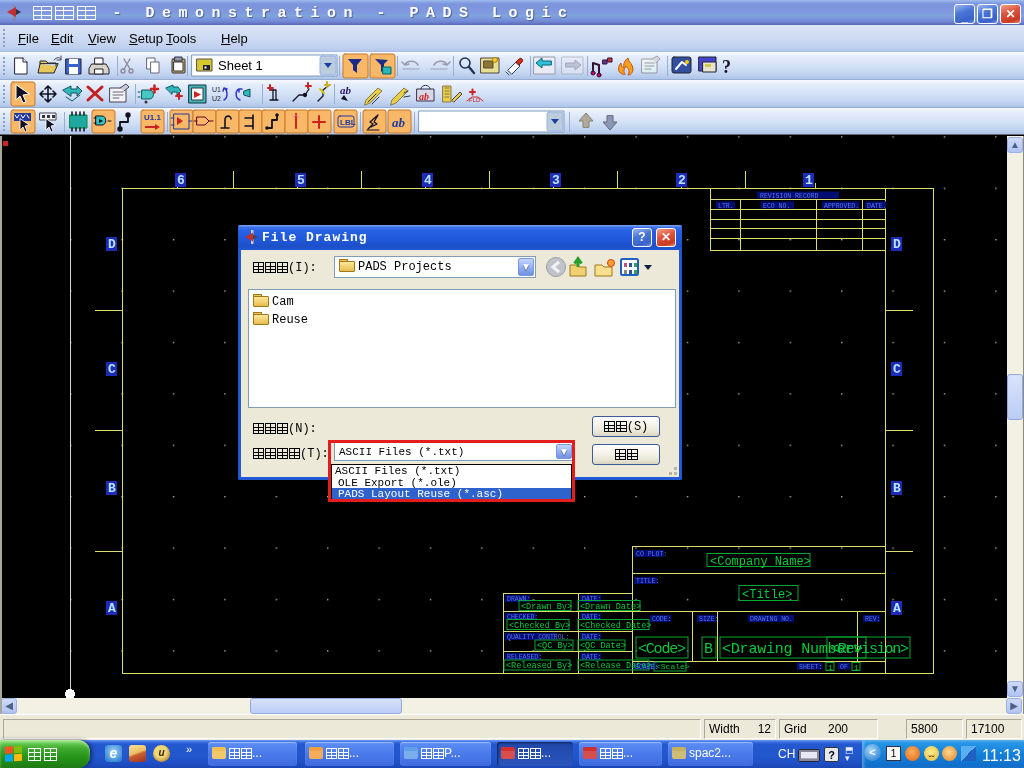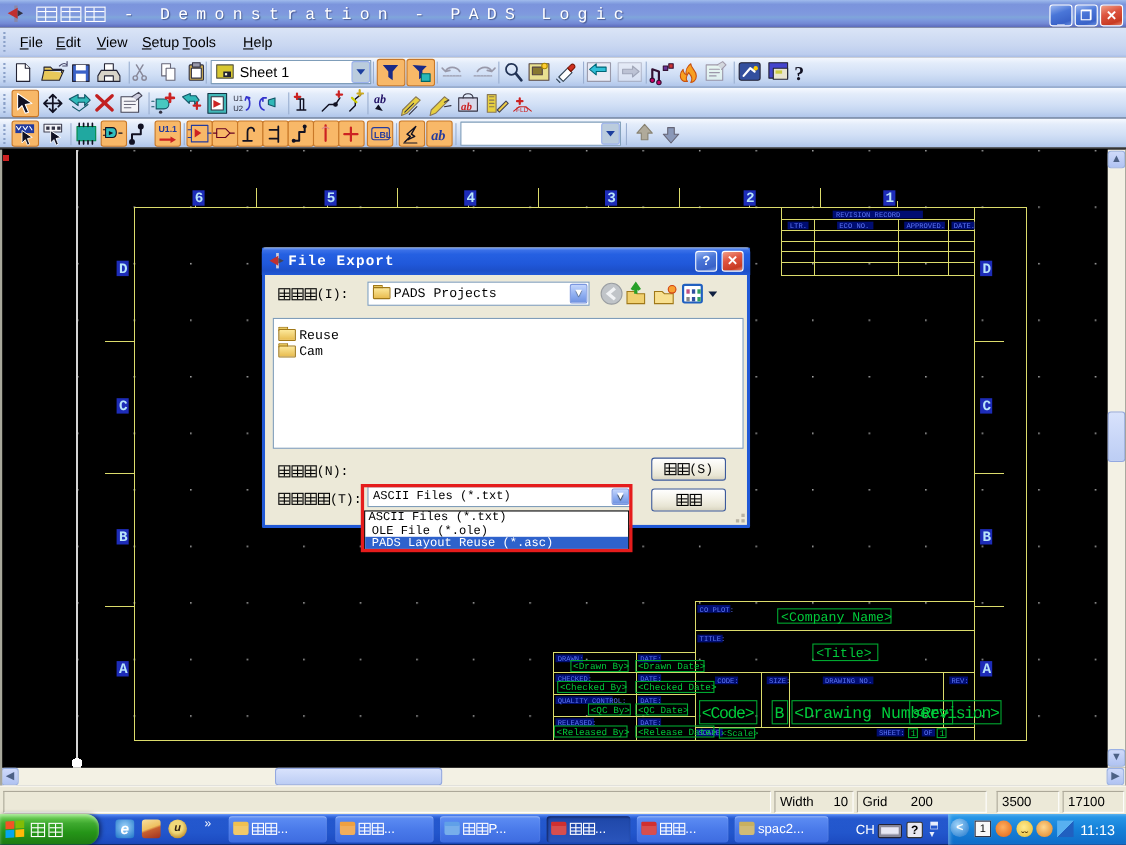--- a/index.html
+++ b/index.html
@@ -1,19 +1,19 @@
 <!DOCTYPE html>
 <html><head><meta charset="utf-8"><style>
 *{margin:0;padding:0;box-sizing:border-box}
 html,body{width:1024px;height:768px;overflow:hidden;background:#000}
 body{font-family:"Liberation Sans",sans-serif;position:relative}
 #titlebar{position:absolute;left:0;top:0;width:1024px;height:25px;
  background:linear-gradient(180deg,#a0bbec 0%,#8ba7e4 8%,#7b94dc 16%,#7e97de 42%,#809bde 55%,#7fa6da 62%,#7d9ade 72%,#7288d4 86%,#6272c2 95%,#5a68b6 100%);}
 .ticon{position:absolute;left:5px;top:4px;width:18px;height:17px}
-#ttext{position:absolute;left:33px;top:5px;color:#fff;font-weight:normal;font-size:15px;font-family:"Liberation Mono",monospace;letter-spacing:7.5px;text-shadow:1px 1px 1px rgba(0,0,40,.4);white-space:pre}
+#ttext{position:absolute;left:33px;top:5px;color:#fff;font-weight:bold;font-size:15px;font-family:"Liberation Mono",monospace;letter-spacing:7.5px;text-shadow:1px 1px 1px rgba(0,0,40,.4);white-space:pre}
 .wbtn{position:absolute;top:4px;width:21px;height:20px;border-radius:3px;border:1px solid #fff;
  background:linear-gradient(160deg,#9ab6f0 0%,#4a76d8 40%,#3a62c8 80%,#6b90e0 100%);color:#fff;text-align:center;font-size:12px;line-height:18px;font-weight:bold}
 #bmin{left:954px}#bmax{left:977px}
 #bclose{left:1000px;background:linear-gradient(160deg,#f0a088 0%,#dd5540 40%,#c83a22 80%,#e88870 100%)}
 #menubar{position:absolute;left:0;top:25px;width:1024px;height:27px;background:linear-gradient(180deg,#dbe5f7 0%,#c9d7f1 60%,#bccdee 90%,#a8bce4 100%)}
 .menu{position:absolute;top:6px;font-size:13px;color:#000}
 .menu u{text-decoration:underline}
 .grip{position:absolute;left:3px;top:4px;width:4px;height:18px;background:repeating-linear-gradient(180deg,#8aa0c8 0 2px,transparent 2px 4px) 0 0/2px 100% no-repeat}
 .tbar{position:absolute;left:0;width:1024px;background:linear-gradient(180deg,#f6f9ff 0%,#e3ecfa 20%,#d2e0f6 55%,#c2d4f0 80%,#aec4ea 100%);border-bottom:1px solid #98aed0}
 #tb1{top:52px;height:28px}
@@ -570,23 +570,23 @@
  <div class="thumb" style="left:0px;top:238px;width:16px;height:46px"></div>
  <div class="sbtn" style="left:0px;top:545px">▼</div>
 </div>
 <div id="hscroll">
  <div class="sbtn" style="left:1px;top:0px">◀</div>
  <div class="thumb" style="left:250px;top:0px;width:152px;height:16px"></div>
  <div class="sbtn" style="left:1006px;top:0px">▶</div>
 </div>
 <div id="statusbar">
  <div class="sfield" style="left:3px;width:698px"></div>
- <div class="sfield" style="left:704px;width:72px">Width<span style="float:right">10</span></div>
- <div class="sfield" style="left:779px;width:118px">Grid<span style="position:absolute;left:48px">200</span></div>
- <div class="sfield" style="left:906px;width:57px">3500</div>
+ <div class="sfield" style="left:704px;width:72px">Width<span style="float:right">12</span></div>
+ <div class="sfield" style="left:779px;width:99px">Grid<span style="position:absolute;left:48px">200</span></div>
+ <div class="sfield" style="left:906px;width:57px">5800</div>
  <div class="sfield" style="left:966px;width:56px">17100</div>
 </div>
 <div id="taskbar">
  <div id="startbtn"><svg width="21" height="21" viewBox="0 0 21 21" style="vertical-align:-5px">
         <g transform="skewY(-4)">
           <rect x="2" y="4" width="8" height="7" fill="#f35325"></rect>
           <rect x="11" y="4" width="8" height="7" fill="#81bc06"></rect>
           <rect x="2" y="12" width="8" height="7" fill="#05a6f0"></rect>
           <rect x="11" y="12" width="8" height="7" fill="#ffba08"></rect>
         </g>
@@ -605,31 +605,31 @@
  <div style="position:absolute;left:798px;top:9px;width:22px;height:13px;background:#e8e8f4;border:1px solid #223;border-radius:2px;box-shadow:inset 0 0 0 2px #889,inset 0 -3px 0 #aab"></div>
  <div style="position:absolute;left:824px;top:7px;width:15px;height:15px;background:#e8e8f0;border:1px solid #333;border-radius:2px;font-size:11px;font-weight:bold;text-align:center;line-height:14px">?</div>
  <div style="position:absolute;left:845px;top:6px;color:#e8eefc;font-size:9px;line-height:8px">⬒<br>▾</div>
  <div id="tray">
   <div style="position:absolute;left:2px;top:4px;width:17px;height:17px;border-radius:50%;background:radial-gradient(circle at 40% 35%,#9fd4fa,#1b72c8);color:#fff;font-size:11px;font-weight:bold;text-align:center;line-height:16px">&lt;</div>
   <div class="trico" style="left:24px;background:#f8f8f8;border:1px solid #334">1</div>
   <div class="trico" style="left:43px;background:radial-gradient(circle at 45% 40%,#ffb060,#e06010);border-radius:50%"></div>
   <div class="trico" style="left:62px;background:radial-gradient(circle at 45% 40%,#ffec90,#e8b830);border-radius:50%;color:#530;font-size:9px;line-height:13px;font-weight:bold">ˬˬ</div>
   <div class="trico" style="left:80px;background:radial-gradient(circle at 45% 40%,#ffd890,#e08020);border-radius:50%"></div>
   <div class="trico" style="left:99px;background:linear-gradient(135deg,#58b0f0 50%,#2060c0 50%)"></div>
-  <div style="position:absolute;left:120px;top:7px;color:#fff;font-size:13px">11:13</div>
+  <div style="position:absolute;left:120px;top:7px;color:#fff;font-size:16px">11:13</div>
  </div>
 </div>
 <div id="dlg">
  <div id="dtitle">
   <svg style="position:absolute;left:6px;top:5px" width="16" height="15" viewBox="0 0 16 15">
         <rect x="7" y="0" width="2.5" height="14" fill="#ccd"></rect>
         <path d="M1 7 L9 2.5 L9 11.5 Z" fill="#c03030"></path>
         <path d="M9 4.5 L14 7 L9 9.5 Z" fill="#445"></path>
       </svg>
-  <span>File Export</span>
+  <span>File Drawing</span>
   <div class="dbtn" style="left:394px;background:linear-gradient(160deg,#9ab6f0 0%,#4a76d8 40%,#3a62c8 80%,#6b90e0 100%)">?</div>
   <div class="dbtn" style="left:418px;background:linear-gradient(160deg,#f0a088 0%,#e05540 40%,#c83a22 80%,#e88870 100%)">✕</div>
  </div>
  <div class="dlab" style="top:36px"><span class="hz" style="--c:#000;width:11px;height:11px"><i></i></span><span class="hz" style="--c:#000;width:11px;height:11px;margin-left:1px"><i></i></span><span class="hz" style="--c:#000;width:11px;height:11px;margin-left:1px"><i></i></span>(I):</div>
  <div class="dfield" style="left:93px;top:31px;width:202px;height:22px"><span class="fold"></span>PADS Projects<div class="carr" style="line-height:16px">▼</div></div>
  <svg style="position:absolute;left:304px;top:30px" width="126" height="24" viewBox="0 0 126 24">
   <circle cx="11" cy="12" r="9.5" fill="#c0c4c8" stroke="#9a9ea2"></circle>
       <path d="M14 7 L8 12 L14 17" stroke="#f0f2f4" stroke-width="3" fill="none"></path>
   <path d="M25 10 h7 l2 2 h7 v9 h-16 z" fill="#f0d070" stroke="#a07818"></path>
       <path d="M33 12 v-7 M29.5 8.5 l3.5 -5 l3.5 5" stroke="#28a028" stroke-width="3" fill="none"></path>
@@ -640,34 +640,34 @@
         <rect x="79" y="8" width="3" height="4" fill="#c05080"></rect>
         <rect x="84" y="8" width="3" height="4" fill="#3050a0"></rect>
         <rect x="89" y="8" width="3" height="4" fill="#30a060"></rect>
         <rect x="79" y="15" width="3" height="4" fill="#888"></rect>
         <rect x="84" y="15" width="3" height="4" fill="#3050a0"></rect>
         <rect x="89" y="15" width="3" height="4" fill="#30a060"></rect>
         <path d="M99 10 l4 5 l4 -5 z" fill="#102040"></path>
       </g>
  </svg>
  <div class="dfield" style="left:7px;top:64px;width:428px;height:119px;padding:4px 0 0 4px">
+  <div><span class="fold"></span>Cam</div>
   <div style="margin-top:3px"><span class="fold"></span>Reuse</div>
-  <div><span class="fold"></span>Cam</div>
  </div>
  <div class="dlab" style="top:197px"><span class="hz" style="--c:#000;width:11px;height:11px"><i></i></span><span class="hz" style="--c:#000;width:11px;height:11px;margin-left:1px"><i></i></span><span class="hz" style="--c:#000;width:11px;height:11px;margin-left:1px"><i></i></span>(N):</div>
  <div class="dlab" style="top:222px"><span class="hz" style="--c:#000;width:11px;height:11px"><i></i></span><span class="hz" style="--c:#000;width:11px;height:11px;margin-left:1px"><i></i></span><span class="hz" style="--c:#000;width:11px;height:11px;margin-left:1px"><i></i></span><span class="hz" style="--c:#000;width:11px;height:11px;margin-left:1px"><i></i></span>(T):</div>
  <div class="dfield" style="left:93px;top:217px;width:240px;height:19px;padding-top:3px;font-size:11px">ASCII Files (*.txt)<div class="carr" style="line-height:14px">▼</div></div>
  <div class="xpbtn" style="top:191px"><span class="hz" style="--c:#000;width:11px;height:11px"><i></i></span><span class="hz" style="--c:#000;width:11px;height:11px;margin-left:1px"><i></i></span>(S)</div>
  <div class="xpbtn" style="top:219px"><span class="hz" style="--c:#000;width:11px;height:11px"><i></i></span><span class="hz" style="--c:#000;width:11px;height:11px;margin-left:1px"><i></i></span></div>
  <svg style="position:absolute;right:1px;bottom:1px" width="13" height="13">
       <g fill="#b8b4a4">
         <rect x="9" y="9" width="3" height="3"></rect>
         <rect x="9" y="4" width="3" height="3"></rect>
         <rect x="4" y="9" width="3" height="3"></rect>
       </g>
     </svg>
 </div>
 <div id="ddrop" style="position:absolute;left:331px;top:464px;width:241px;height:36px;background:#fff;border:1px solid #000;font-family:'Liberation Mono',monospace;font-size:11px;color:#000">
  <div style="padding-left:3px;height:12px">ASCII Files (*.txt)</div>
- <div style="padding-left:6px;height:11px">OLE File (*.ole)</div>
+ <div style="padding-left:6px;height:11px">OLE Export (*.ole)</div>
  <div style="padding-left:6px;height:11px;background:#2e62cc;color:#fff">PADS Layout Reuse (*.asc)</div>
 </div>
 <div id="redbox" style="position:absolute;left:328px;top:440px;width:247px;height:62px;border:3px solid #e51c1c"></div>
 
 </body></html>

